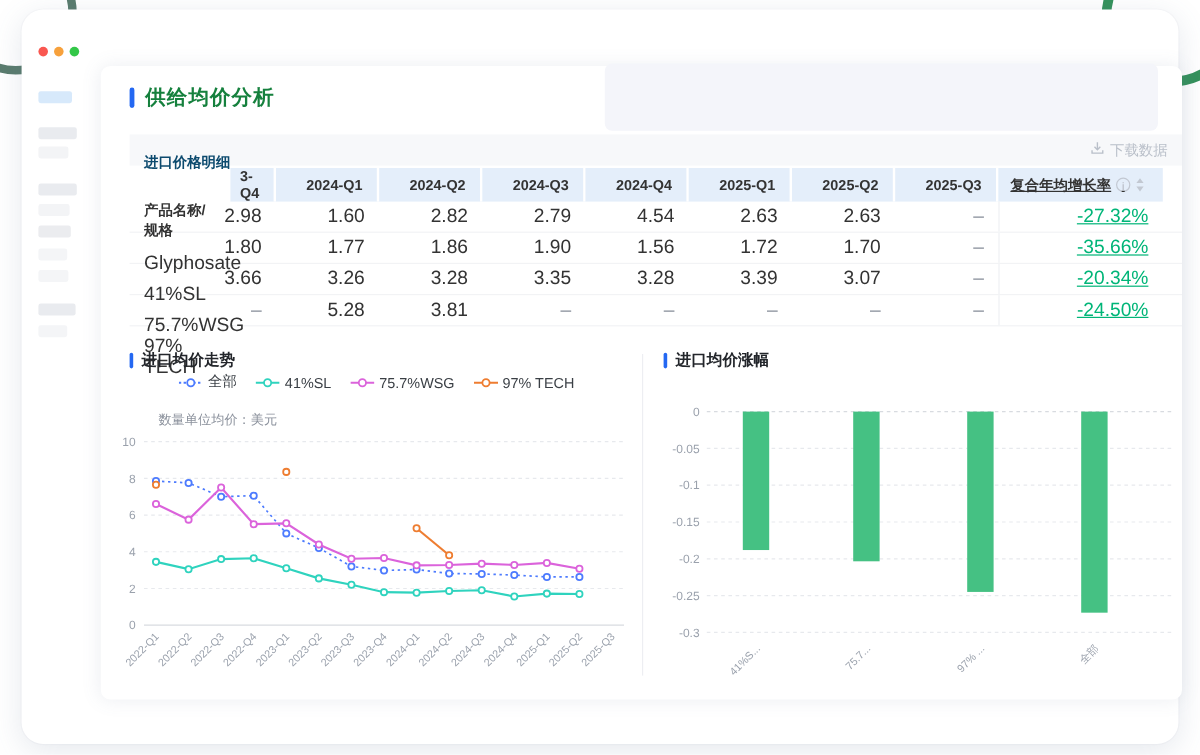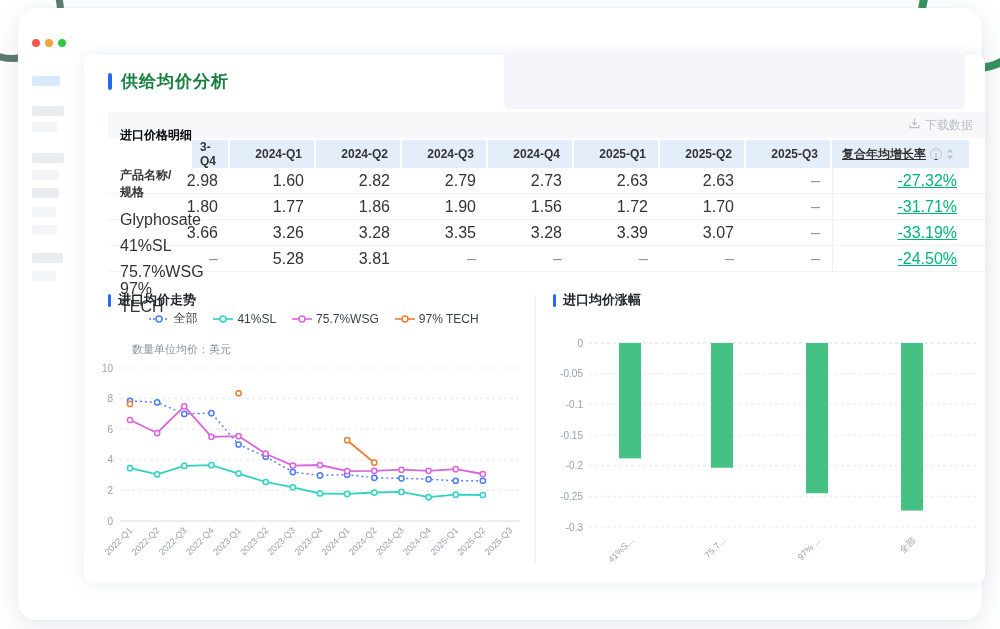--- a/index.html
+++ b/index.html
@@ -35,21 +35,21 @@
   }
   .card-band{position:absolute;left:420px;top:-2px;width:461px;height:56px;background:#f4f5fa;border-radius:6px;}
 
   .page-title-row{position:absolute;left:24px;top:15px;display:flex;align-items:center;gap:9px;z-index:2;}
   .accent{width:4px;height:17px;background:#2468f2;border-radius:2px;}
   .page-title{font-size:17px;font-weight:bold;color:#15803d;letter-spacing:1px;}
 
   
   .table-section{position:absolute;left:24px;top:57px;width:877px;z-index:2;}
   .strip{height:26px;background:#f7f8fa;display:flex;align-items:center;justify-content:space-between;padding:0 12px;box-sizing:border-box;}
-  .strip-title{font-size:12px;font-weight:bold;color:#000000;margin-top:20px;}
+  .strip-title{font-size:12px;font-weight:bold;color:#0c4a6e;margin-top:20px;}
   .download{display:flex;align-items:flex-start;gap:4px;color:#b9bfc9;font-size:12px;cursor:pointer;}
   .thead{display:flex;height:28px;margin-top:2px;}
   .th{background:#e4eefa;font-size:12px;font-weight:bold;color:#333;display:flex;align-items:center;justify-content:flex-end;padding:0 12px;box-sizing:border-box;border-right:2px solid #fff;}
   .th.name{justify-content:flex-start;}
   .th.cagr{justify-content:flex-start;gap:4px;border-right:none;padding-left:10px;}
   .w-name{width:84px;margin-top:44px;}.w-s{width:38px;}.w-q{width:86px;}.w-cagr{width:137px;text-decoration:underline;}
   .tr{display:flex;height:25px;border-bottom:1px solid #f2f3f5;align-items:stretch;}
   .td{font-size:16px;color:#333;display:flex;align-items:center;justify-content:flex-end;padding:8px 12px;box-sizing:border-box;}
   .td.name{justify-content:flex-start;}
   .td.cagr{color:#00b578;border-left:1px solid #eef0f3;}
@@ -152,49 +152,49 @@
             </svg>
           </div>
         </div>
       <div id="tbody">
           <div class="tr">
             <div class="td w-name name">Glyphosate</div>
             <div class="td w-s">2.98</div>
             <div class="td w-q">1.60</div>
             <div class="td w-q">2.82</div>
             <div class="td w-q">2.79</div>
-            <div class="td w-q">2.73</div>
+            <div class="td w-q">4.54</div>
             <div class="td w-q">2.63</div>
             <div class="td w-q">2.63</div>
             <div class="td w-q dash">–</div>
             <div class="td w-cagr cagr">-27.32%</div>
           </div>
           <div class="tr">
             <div class="td w-name name">41%SL</div>
             <div class="td w-s">1.80</div>
             <div class="td w-q">1.77</div>
             <div class="td w-q">1.86</div>
             <div class="td w-q">1.90</div>
             <div class="td w-q">1.56</div>
             <div class="td w-q">1.72</div>
             <div class="td w-q">1.70</div>
             <div class="td w-q dash">–</div>
-            <div class="td w-cagr cagr">-31.71%</div>
+            <div class="td w-cagr cagr">-35.66%</div>
           </div>
           <div class="tr">
             <div class="td w-name name">75.7%WSG</div>
             <div class="td w-s">3.66</div>
             <div class="td w-q">3.26</div>
             <div class="td w-q">3.28</div>
             <div class="td w-q">3.35</div>
             <div class="td w-q">3.28</div>
             <div class="td w-q">3.39</div>
             <div class="td w-q">3.07</div>
             <div class="td w-q dash">–</div>
-            <div class="td w-cagr cagr">-33.19%</div>
+            <div class="td w-cagr cagr">-20.34%</div>
           </div>
           <div class="tr">
             <div class="td w-name name">97% TECH</div>
             <div class="td w-s dash">–</div>
             <div class="td w-q">5.28</div>
             <div class="td w-q">3.81</div>
             <div class="td w-q dash">–</div>
             <div class="td w-q dash">–</div>
             <div class="td w-q dash">–</div>
             <div class="td w-q dash">–</div>

